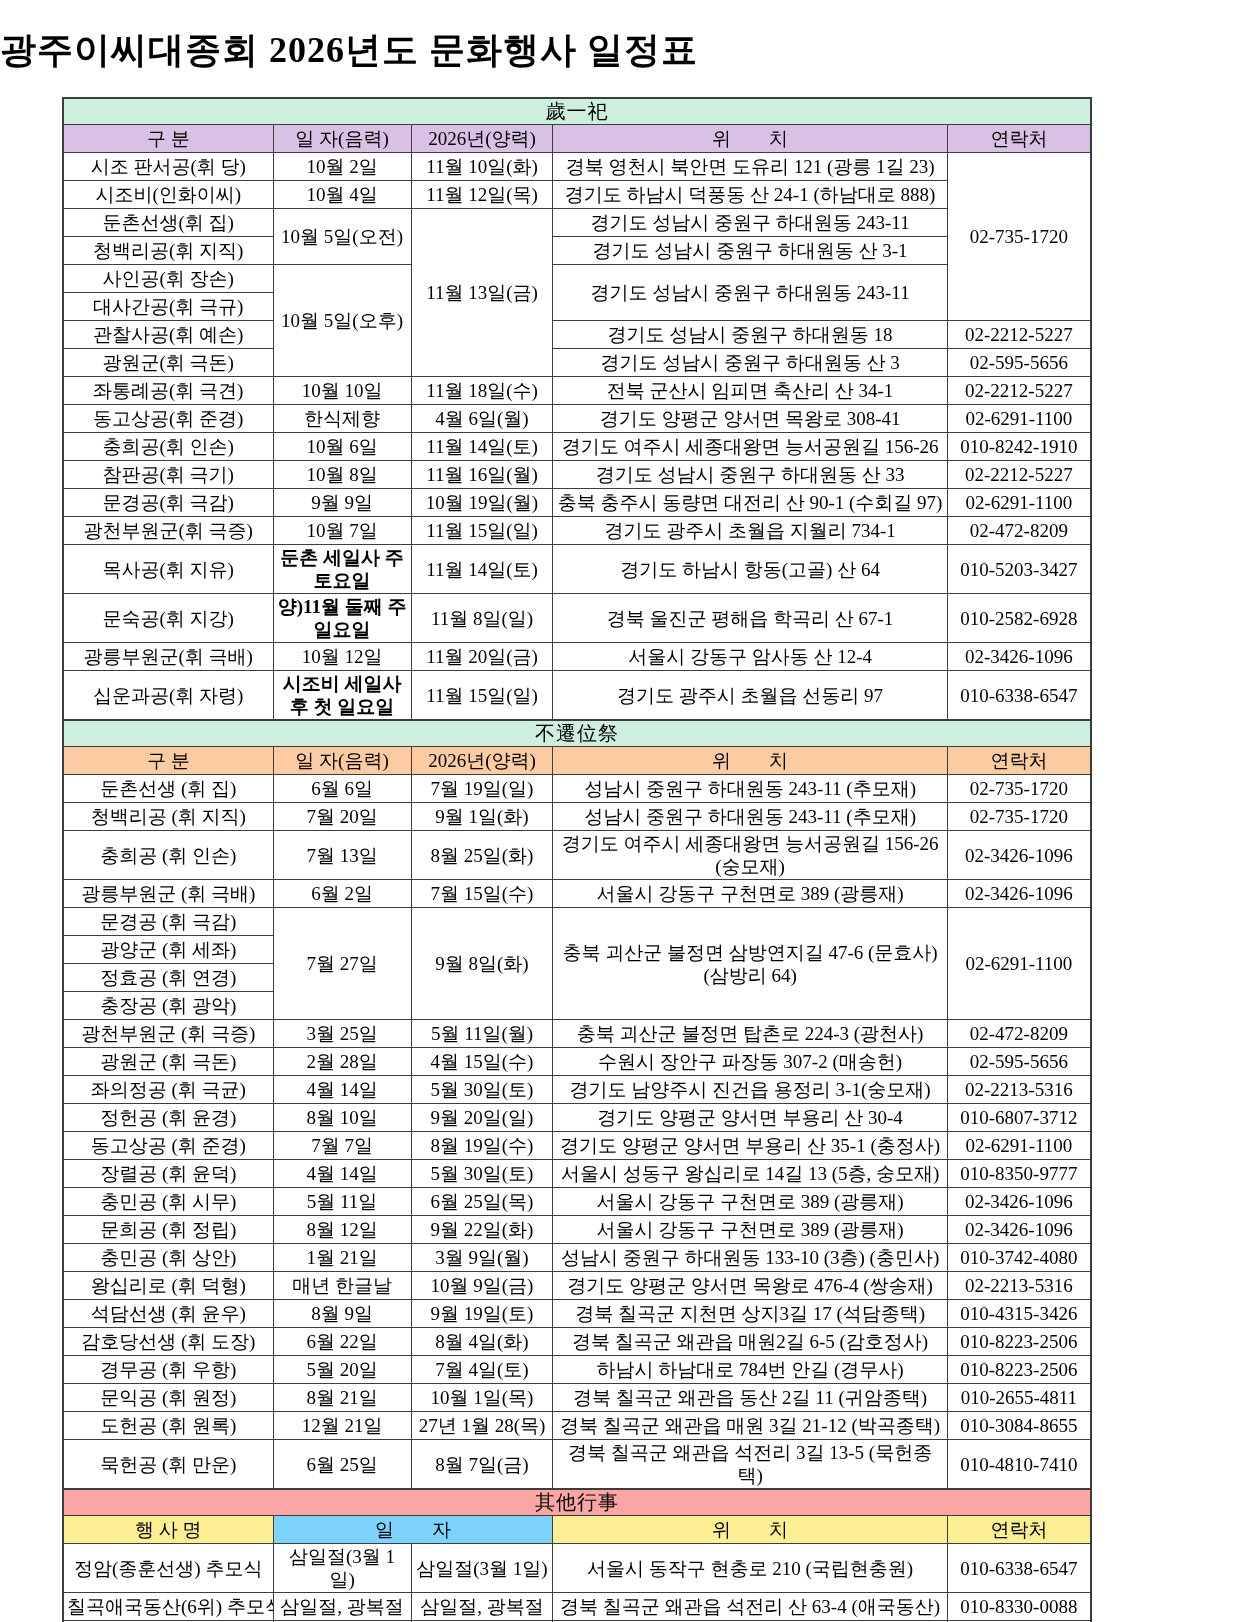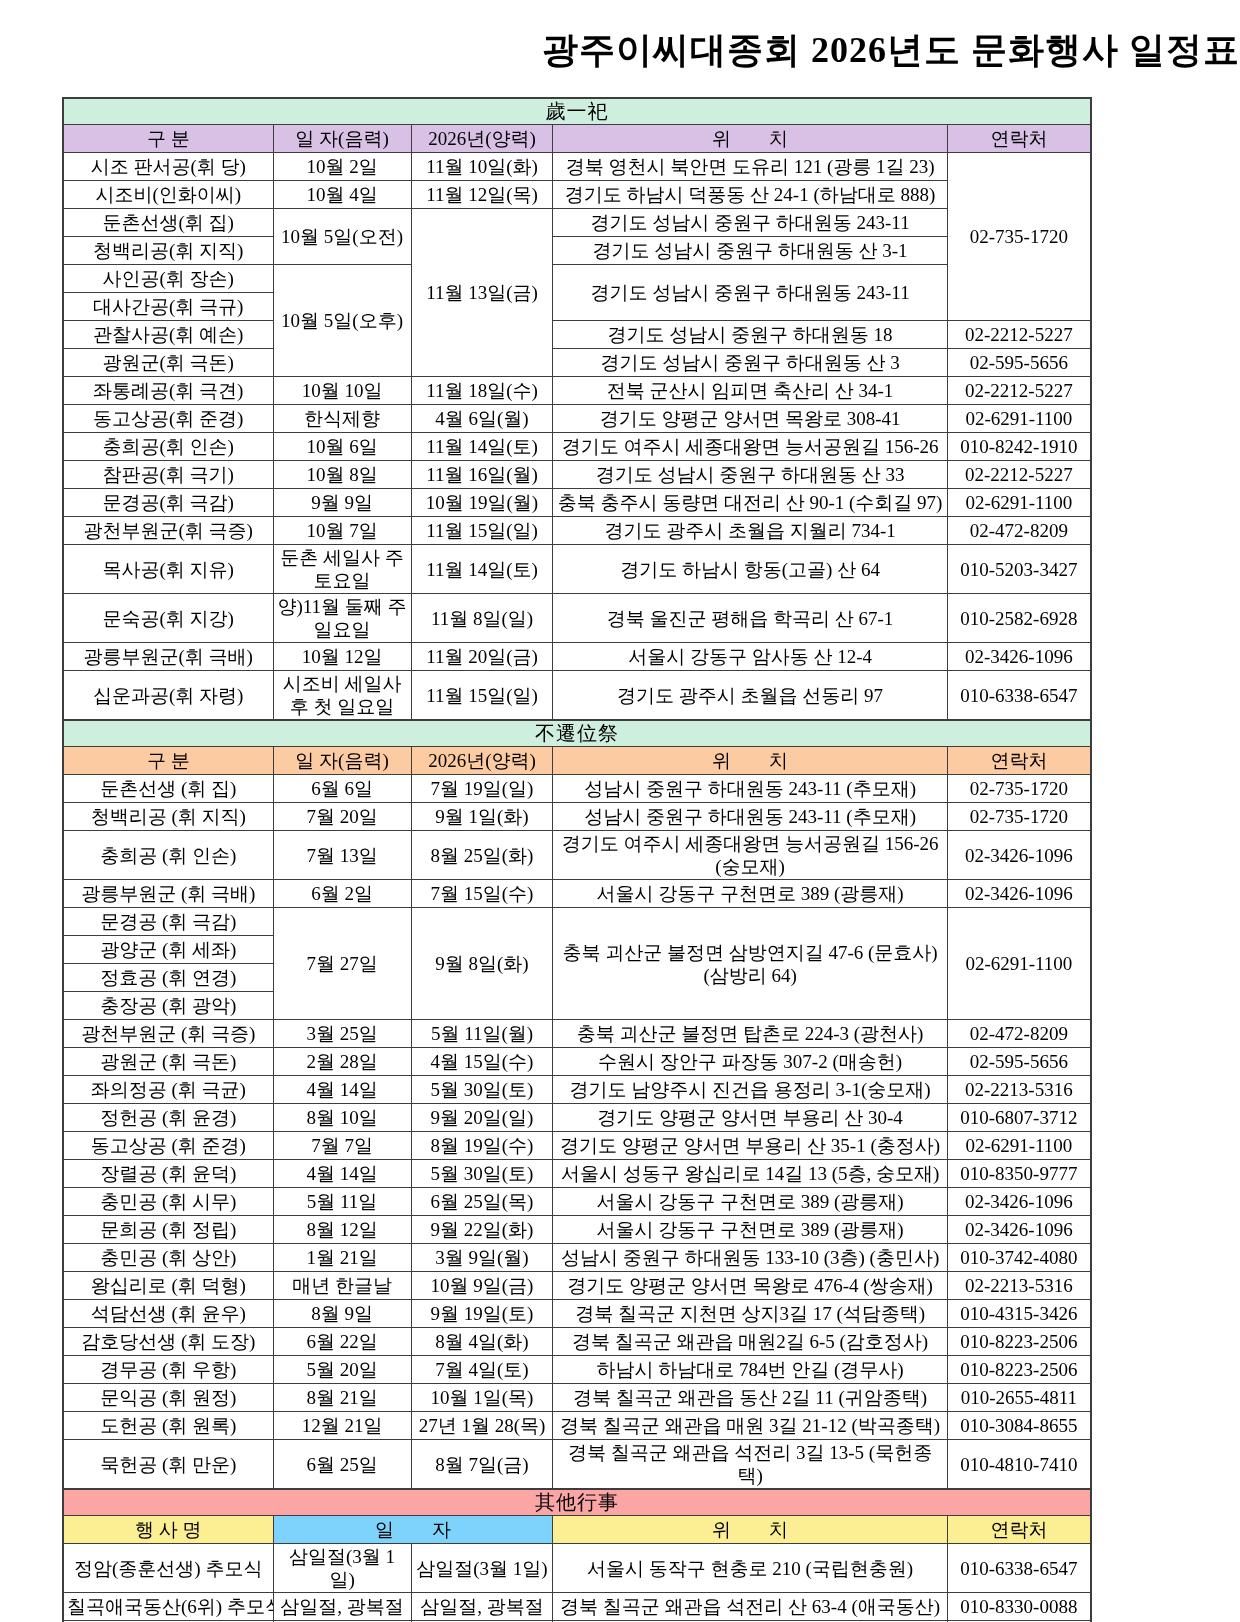--- a/index.html
+++ b/index.html
@@ -1,35 +1,35 @@
 <!DOCTYPE html>
 <html><head>
 <meta charset="utf-8">
 <style>
   html,body{margin:0;padding:0;background:#ffffff;}
   body{width:1240px;height:1622px;color:#000;font-family:"Liberation Serif","DejaVu Serif",serif;}
   h1[data-name="page-title"]{
-    text-align:right;font-size:36px;font-weight:bold;letter-spacing:1px;
+    text-align:left;font-size:36px;font-weight:bold;letter-spacing:1px;
     margin:26px 0 22px 0;
   }
   .doc{width:1030px;margin-left:62px;}
   table.sched{
     width:100%;border-collapse:collapse;table-layout:fixed;
     font-size:19px;border:2px solid #3d3d3d;
   }
   table.sched + table.sched{margin-top:-2px;}
   table.sched td{
     border:1px solid #3d3d3d;text-align:center;vertical-align:middle;
     padding:1px 3px;height:25px;line-height:23px;
   }
   tr.section td{font-size:20px;height:23px;letter-spacing:1px;}
   tr.cols td{height:25px;}
   td.name{text-align:left;padding-left:11px;white-space:nowrap;overflow:hidden;}
   td.loc{text-align:left;padding-left:11px;white-space:pre-line;}
-  td.lun{text-align:left;padding-left:9px;}
+  td.lun{text-align:left;padding-left:9px;font-weight:bold;}
 </style>
 </head>
 <body>
 
 <div class="page" data-name="document-page">
   <h1 data-name="page-title">광주이씨대종회 2026년도 문화행사 일정표</h1>
   <div class="doc" data-name="schedule-tables">
     <table class="sched" data-name="annual-rites-table">
       <colgroup>
         <col style="width:20.43%">

